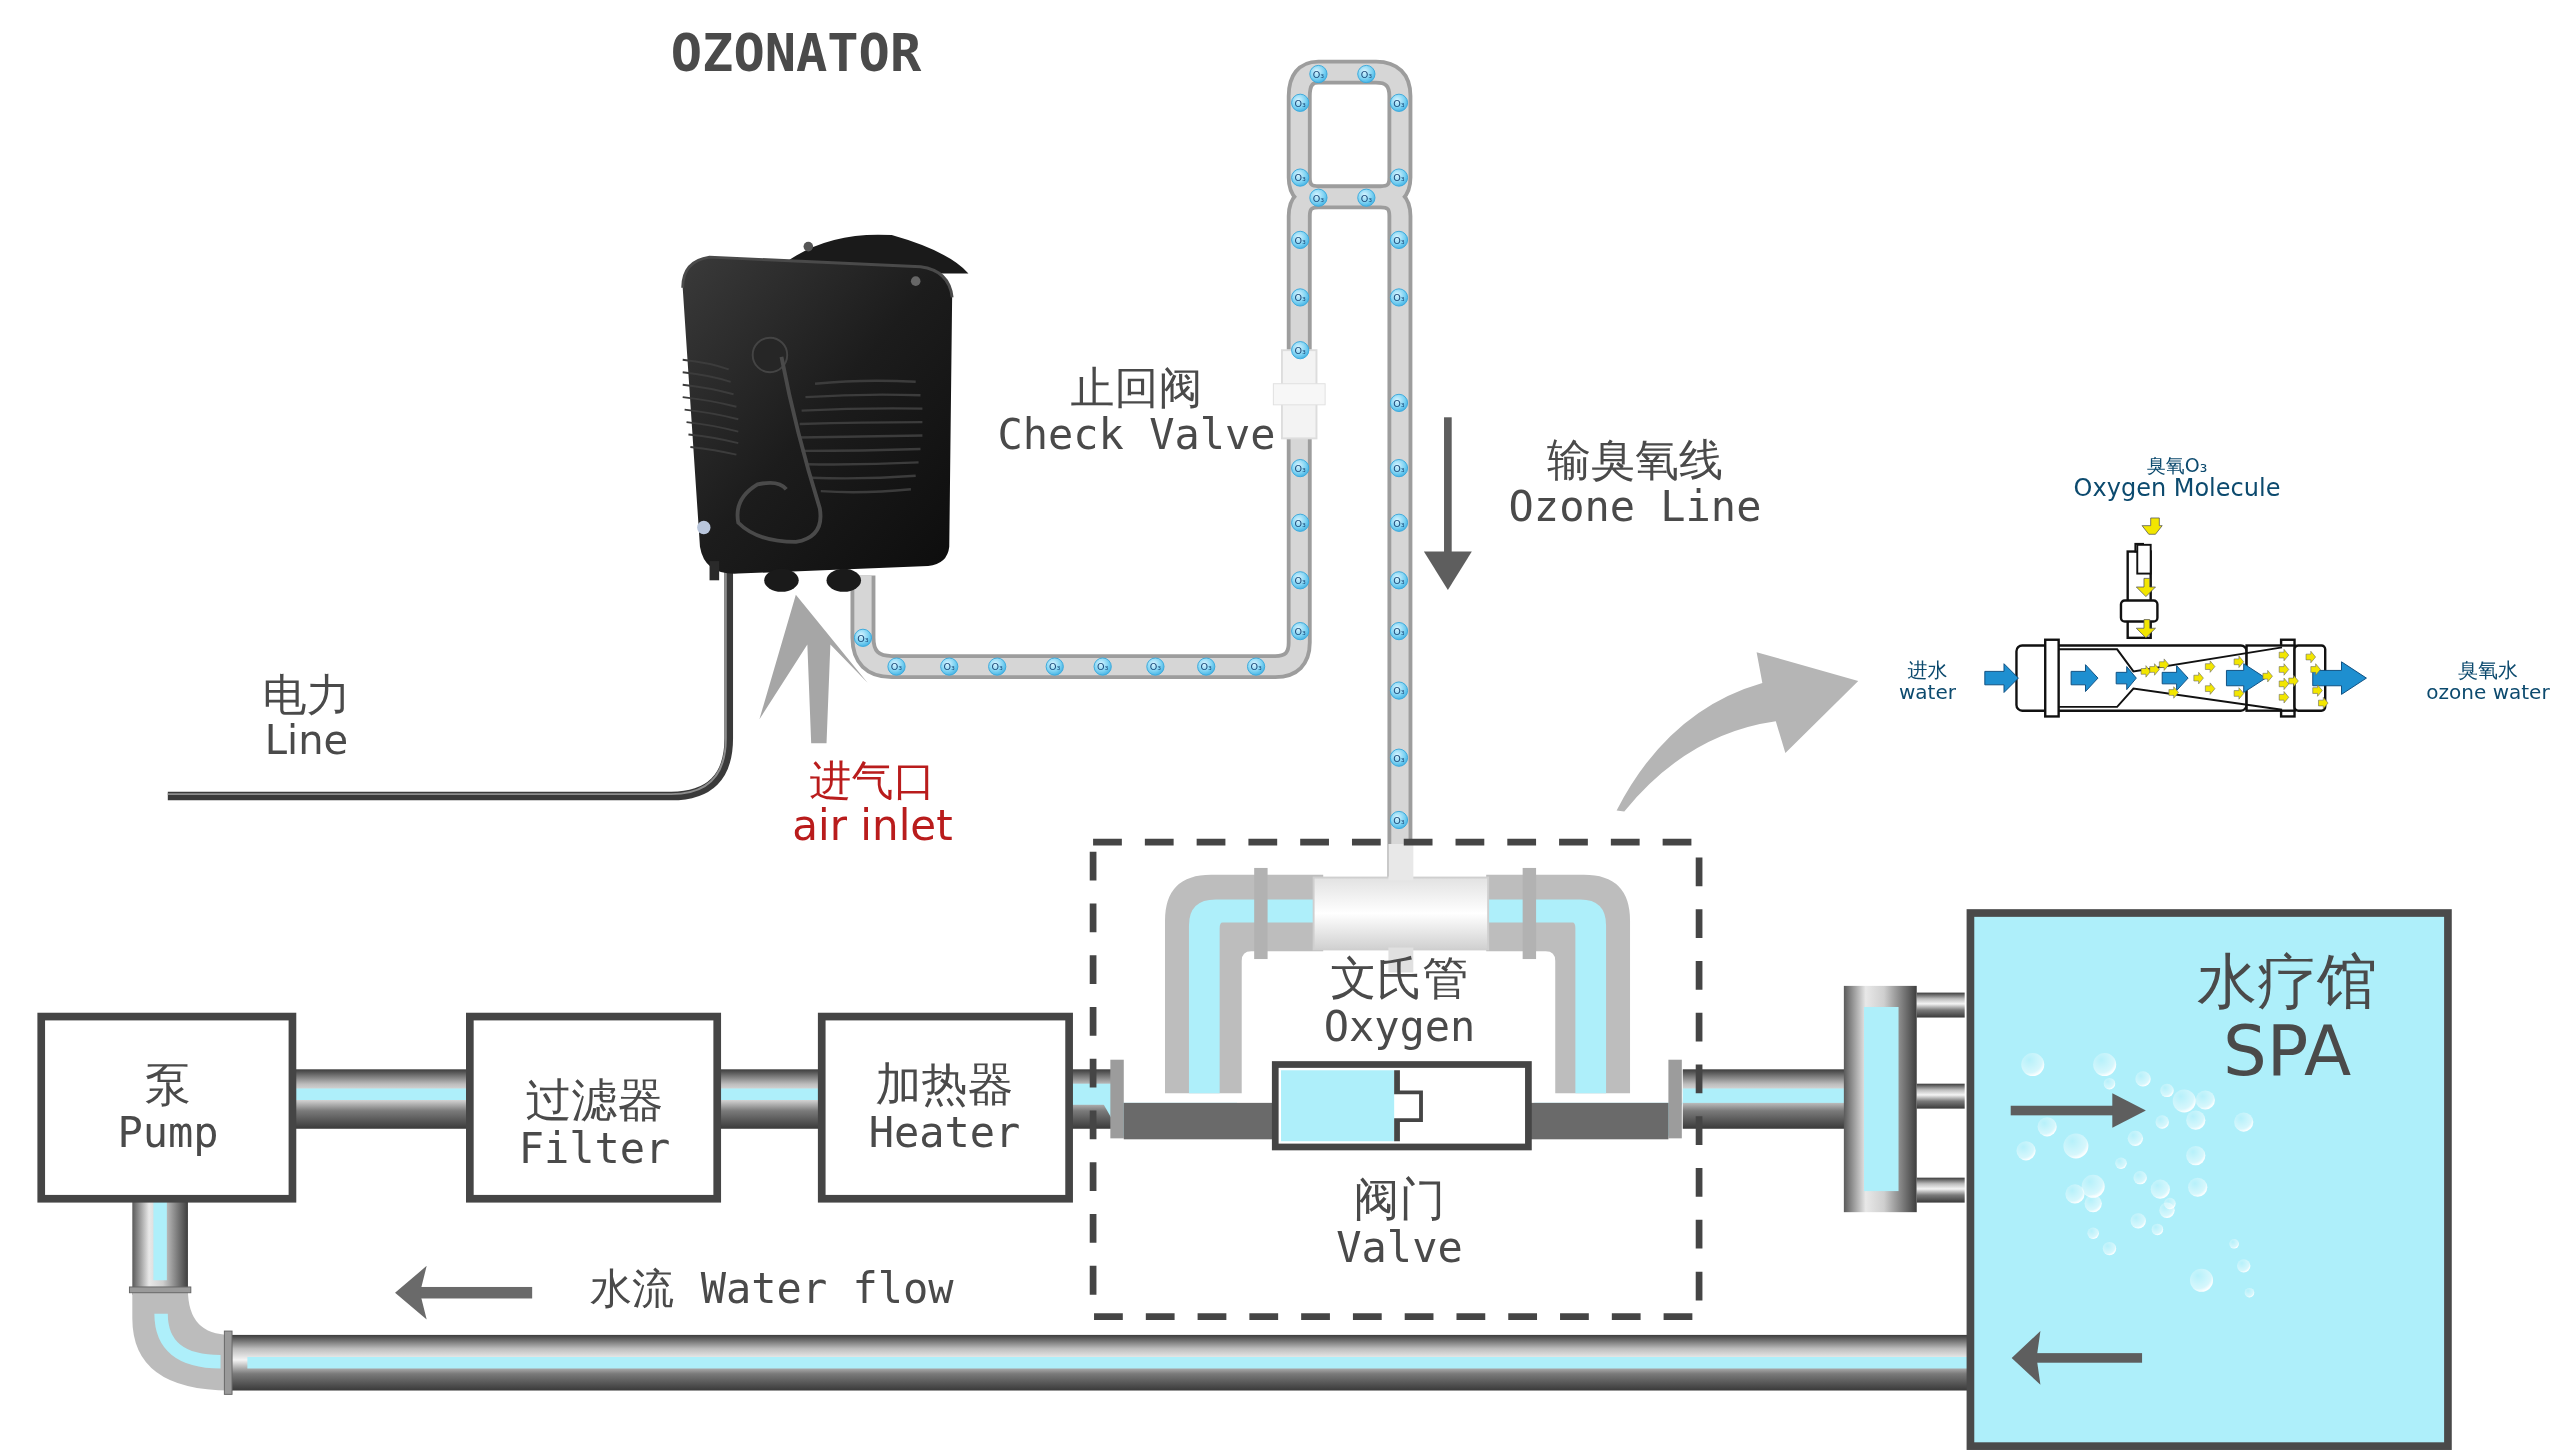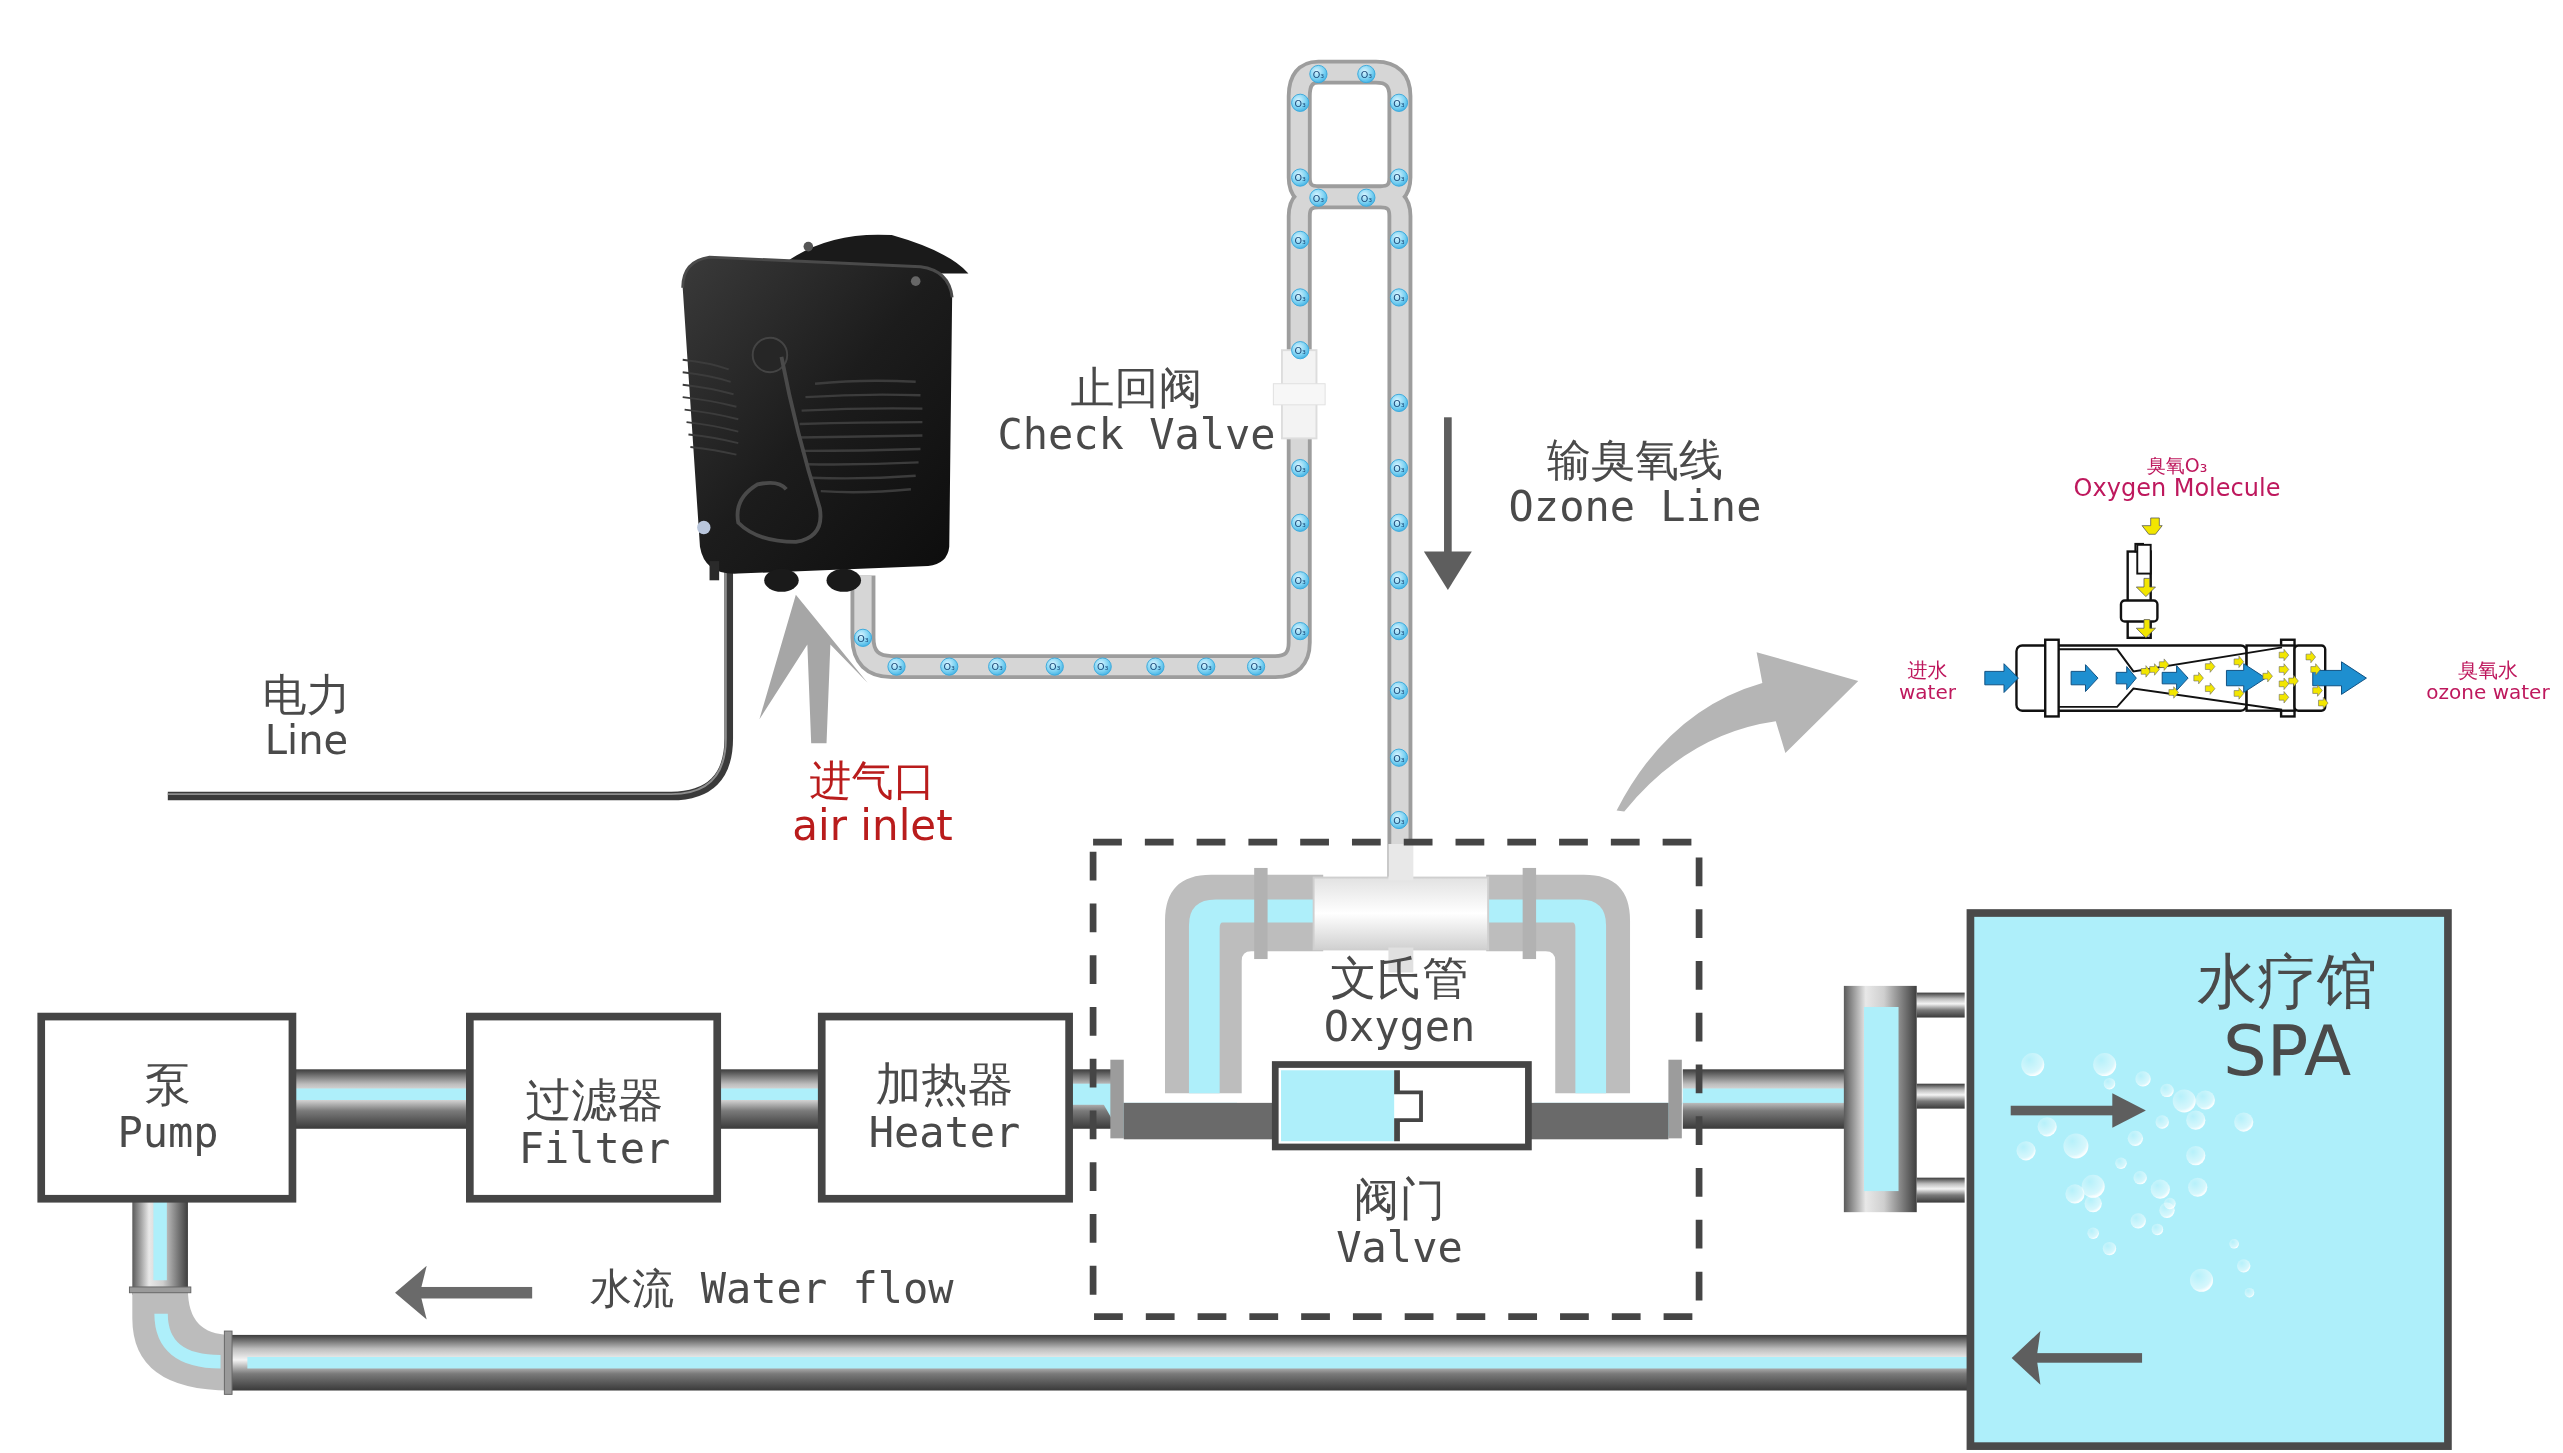--- a/index.html
+++ b/index.html
@@ -29,21 +29,21 @@
   .venturi-lbl .cn { font-size: 46px; }
   .venturi-lbl .en { font-size: 42px; }
   .valve-lbl { left: 1323px; top: 1175px; width: 153px; }
   .valve-lbl .cn { font-size: 46px; }
   .valve-lbl .en { font-size: 42px; }
   .waterflow { left: 590px; top: 1266px; width: 384px; text-align: left; font-size: 42px; }
   .waterflow span { display: inline; }
   .spa-lbl { left: 2148px; top: 949px; width: 278px; }
   .spa-lbl .cn { font-size: 60px; }
   .spa-lbl .en { font-size: 69px; font-family: "DejaVu Sans", sans-serif; }
-  .inset-lbl { color: #be185d; font-family: "DejaVu Sans", sans-serif; }
+  .inset-lbl { color: #0c4a6e; font-family: "DejaVu Sans", sans-serif; }
   .inset-lbl .cn, .inset-lbl .en { font-family: "DejaVu Sans", sans-serif; }
   .ins-o3 { left: 2062px; top: 455px; width: 230px; }
   .ins-o3 .cn { font-size: 19px; }
   .ins-o3 .en { font-size: 24px; }
   .ins-in { left: 1889px; top: 660px; width: 77px; }
   .ins-in .cn, .ins-in .en { font-size: 20px; }
   .ins-out { left: 2416px; top: 660px; width: 144px; }
   .ins-out .cn, .ins-out .en { font-size: 20px; }
   svg text { font-family: "DejaVu Sans", sans-serif; }
 </style>
@@ -454,20 +454,21 @@
         <polygon points="2405,682 2410,682 2410,679 2415,685 2410,691 2410,688 2405,688" fill="#f2e600" stroke="#666" stroke-width="0.6"></polygon>
         <polygon points="2410,695 2415,695 2415,692 2420,698 2415,704 2415,701 2410,701" fill="#f2e600" stroke="#666" stroke-width="0.6"></polygon>
         <polygon points="2412,717 2417,717 2417,714 2422,720 2417,726 2417,723 2412,723" fill="#f2e600" stroke="#666" stroke-width="0.6"></polygon>
         <polygon points="2418,730 2423,730 2423,727 2428,733 2423,739 2423,736 2418,736" fill="#f2e600" stroke="#666" stroke-width="0.6"></polygon>
       </g>
   </g>
 
 </svg>
 
 <div class="lbl title">
+  <span class="en">OZONATOR</span>
 </div>
 
 <div class="lbl checkvalve">
   <span class="cn">止回阀</span>
   <span class="en">Check Valve</span>
 </div>
 
 <div class="lbl ozline">
   <span class="cn">输臭氧线</span>
   <span class="en">Ozone Line</span>

